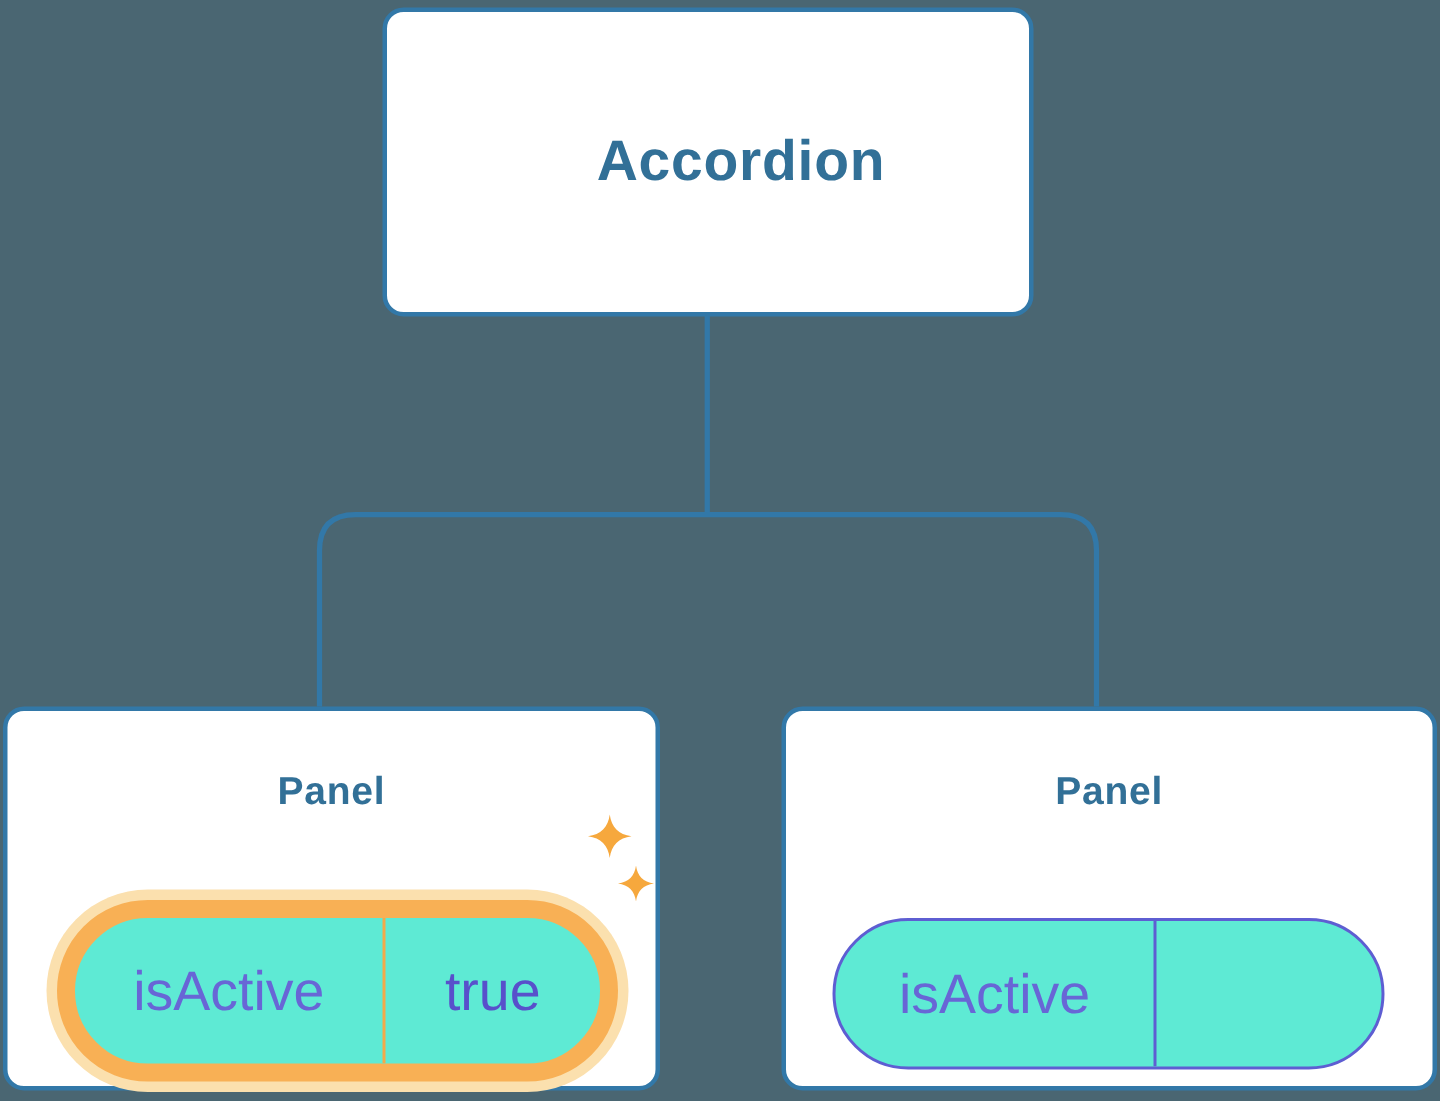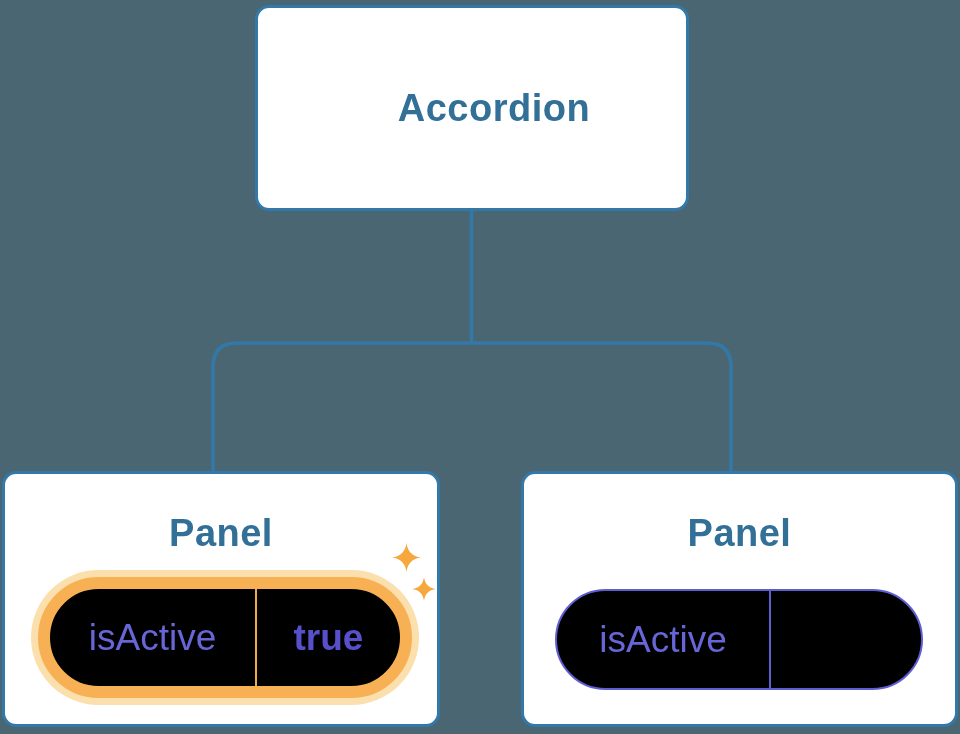--- a/index.html
+++ b/index.html
@@ -58,52 +58,53 @@
     width: 438px; height: 256px;
   }
   .node-panel-right {
     left: 521px; top: 471px;
     width: 437px; height: 256px;
   }
   .panel-title {
     margin-top: 38px;
     text-align: center;
     color: var(--node-title);
-    font-size: 38px;
+    font-size: 26px;
     font-weight: 600;
     letter-spacing: 0.5px;
   }
   .pill {
     position: absolute;
     display: flex;
     align-items: stretch;
-    background: #000000;
+    background: #5eead4;
     border-radius: 999px;
     overflow: hidden;
+    margin-top: 23px;
   }
   .pill-highlight {
     left: 38px; top: 577px;
     width: 374px; height: 121px;
     border: 12px solid var(--highlight-orange);
     box-shadow: 0 0 0 7px var(--highlight-halo);
   }
   .pill-plain {
     left: 555px; top: 589px;
     width: 368px; height: 101px;
     border: 2.5px solid var(--state-pill-border);
   }
   .pill-cell {
     display: flex;
     align-items: center;
     justify-content: center;
     font-size: 37px;
     color: var(--state-text);
   }
   .pill-highlight .pill-key { width: 205px; }
-  .pill-highlight .pill-val { flex: 1; font-weight: 700; color: var(--state-value-highlight); }
+  .pill-highlight .pill-val { flex: 1; font-weight: 400; color: var(--state-value-highlight); }
   .pill-plain .pill-key { width: 212px; }
   .pill-plain .pill-val { flex: 1; }
   .pill-divider { width: 2px; }
   .pill-highlight .pill-divider { background: var(--highlight-divider); }
   .pill-plain .pill-divider { background: var(--state-pill-border); }
   .sparkles {
     position: absolute;
     left: 391px; top: 542px;
     width: 46px; height: 62px;
   }

